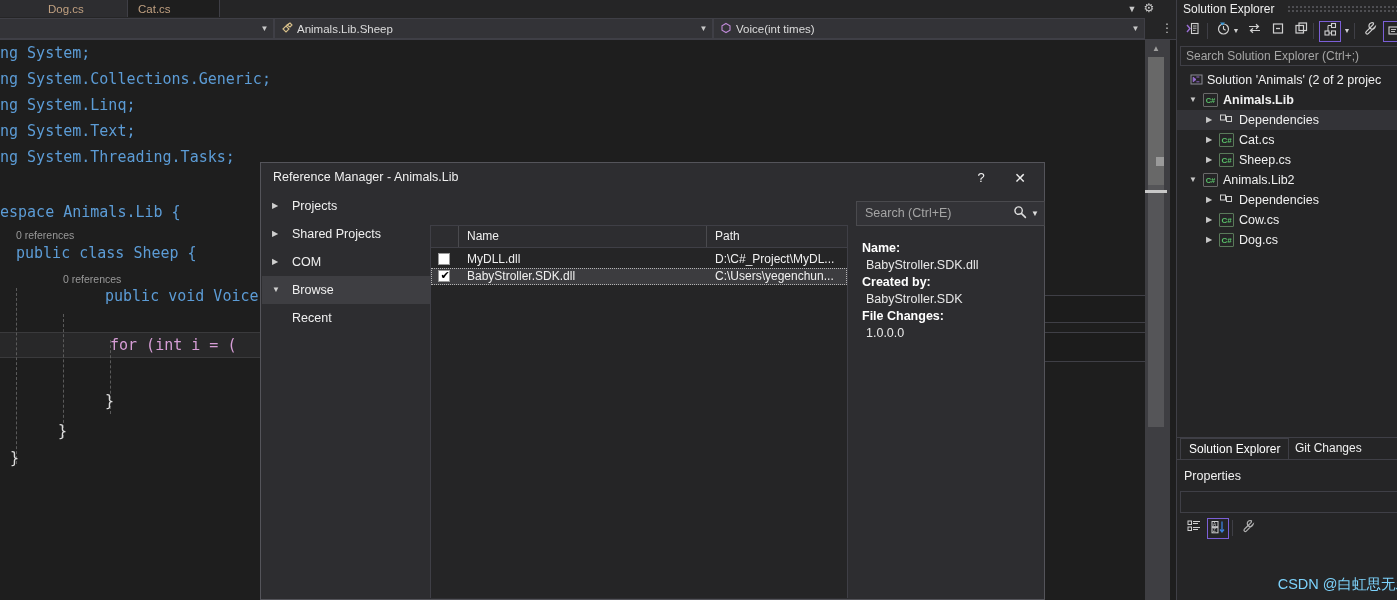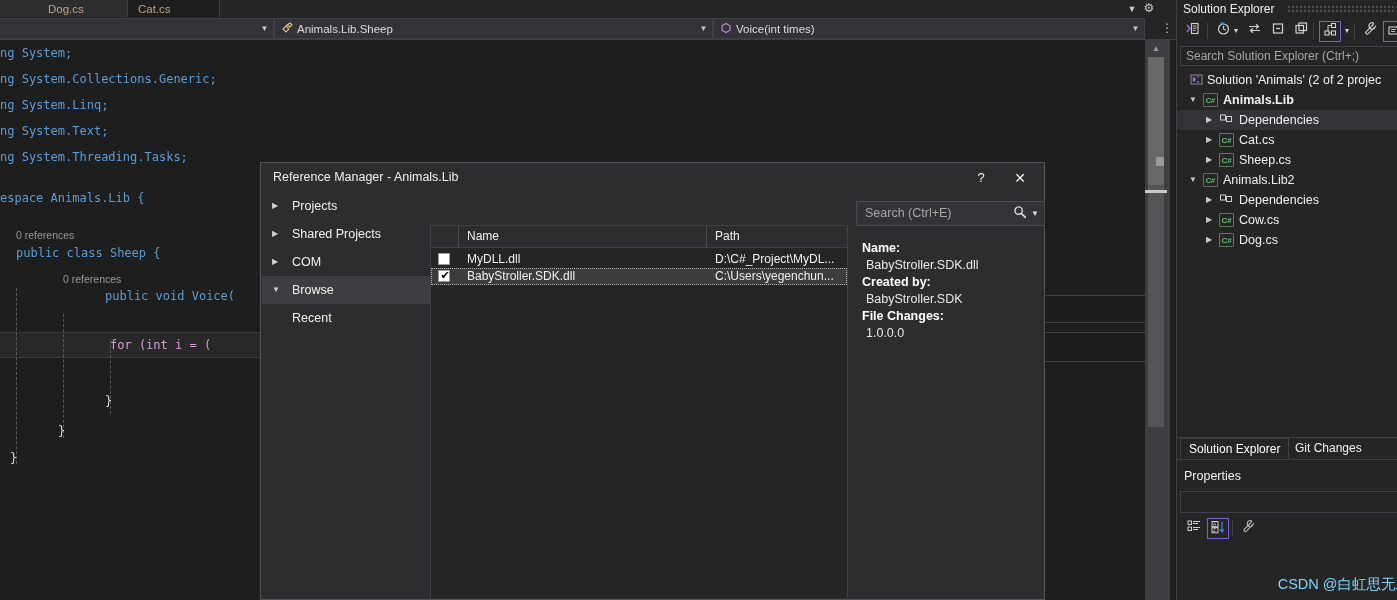--- a/index.html
+++ b/index.html
@@ -83,21 +83,21 @@
 
   
   #code-surface {
     position: absolute; left: 0; top: 40px; width: 1145px; bottom: 0;
     background: #1e1e1e;
     overflow: hidden;
   }
   .code-line {
     position: absolute; left: 0; height: 26px; line-height: 26px;
     font-family: "DejaVu Sans Mono", monospace;
-    font-size: 12px;
+    font-size: 15px;
     white-space: pre;
     color: #dcdcdc;
   }
   .ref-lens {
     position: absolute; height: 18px; line-height: 18px;
     font-family: "Liberation Sans", sans-serif;
     font-size: 10.5px; color: #999999;
     white-space: pre;
   }
   .kw { color: #5c9cd6; }       
@@ -453,21 +453,21 @@
       <div class="indent-guide" style="left:16px; top:248px; height:176px;"></div>
       <div class="indent-guide" style="left:63px; top:274px; height:124px;"></div>
       <div class="indent-guide" style="left:110px; top:300px; height:74px;"></div>
 
       <div class="code-line" style="top:0px;"><span class="kw">ng System;</span></div>
       <div class="code-line" style="top:26px;"><span class="kw">ng System.Collections.Generic;</span></div>
       <div class="code-line" style="top:52px;"><span class="kw">ng System.Linq;</span></div>
       <div class="code-line" style="top:78px;"><span class="kw">ng System.Text;</span></div>
       <div class="code-line" style="top:104px;"><span class="kw">ng System.Threading.Tasks;</span></div>
 
-      <div class="code-line" style="top:145px;"><span class="kw">espace Animals.Lib {</span></div>
+      <div class="code-line" style="top:159px;"><span class="kw">espace Animals.Lib {</span></div>
 
       <div class="ref-lens" style="left:16px; top:186px;">0 references</div>
       <div class="code-line" style="top:200px; padding-left:16px;"><span class="kw">public class Sheep {</span></div>
 
       <div class="ref-lens" style="left:63px; top:230px;">0 references</div>
       <div class="code-line" style="top:243px; padding-left:63px;margin-left:42px;"><span class="kw">public void Voice(</span></div>
 
       <div class="code-line" style="top:292px; padding-left:110px;"><span class="kw2">for (int i = (</span></div>
       <div class="code-line" style="top:348px; padding-left:105px;"><span class="brc">}</span></div>
       <div class="code-line" style="top:378px; padding-left:58px;"><span class="brc">}</span></div>

